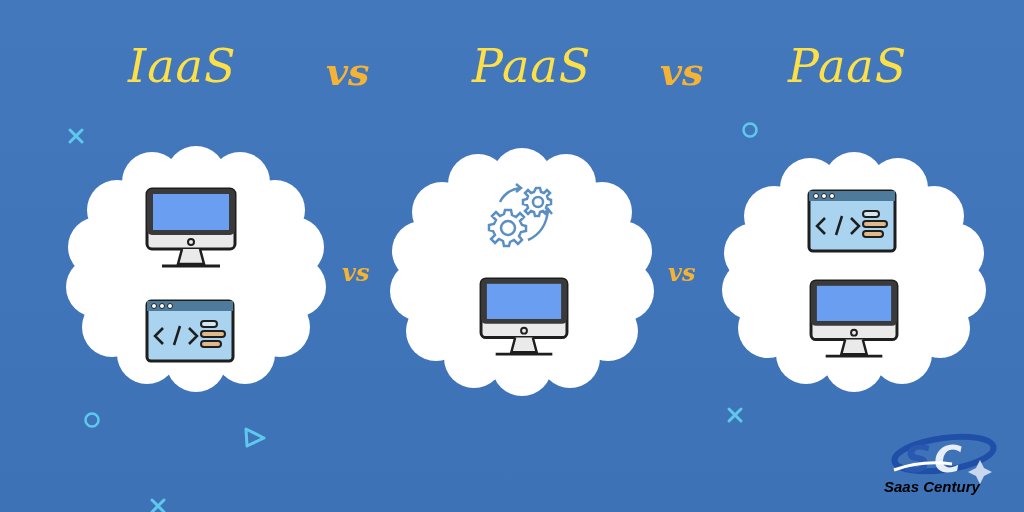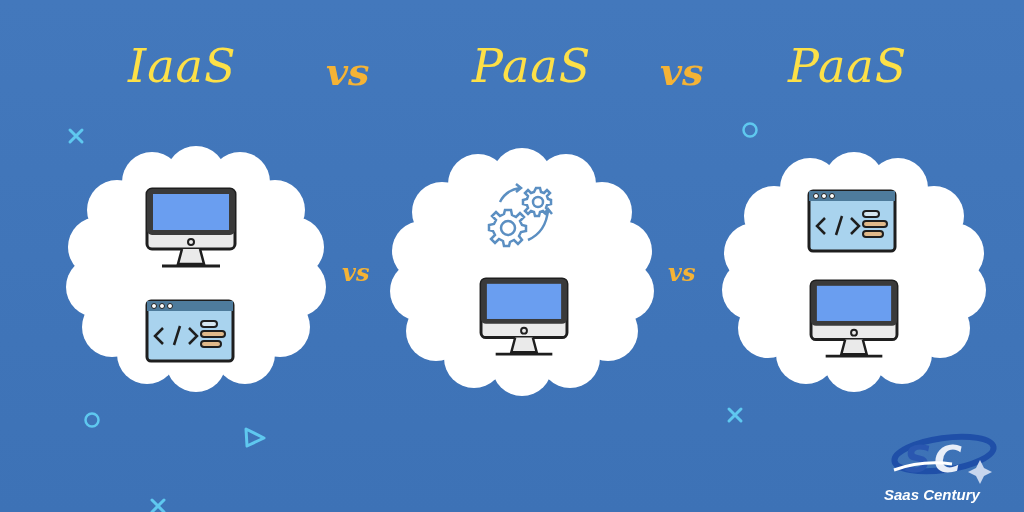--- a/index.html
+++ b/index.html
@@ -5,21 +5,21 @@
   html,body{margin:0;padding:0;}
   body{width:1024px;height:512px;overflow:hidden;background:#3f74b8;position:relative;font-family:"DejaVu Serif",serif;}
   .bg{position:absolute;inset:0;background:linear-gradient(180deg,#4378bc 0%,#3d72b6 100%);}
   .title{position:absolute;top:36px;font-family:"DejaVu Serif",serif;font-weight:normal;font-style:italic;font-size:46px;color:#fde047;letter-spacing:1px;line-height:60px;}
   .vs-top{position:absolute;top:44px;font-family:"DejaVu Serif",serif;font-weight:bold;font-style:italic;font-size:38px;color:#f5b335;line-height:56px;}
   .vs-mid{position:absolute;top:258px;font-family:"DejaVu Serif",serif;font-weight:bold;font-style:italic;font-size:24px;color:#f5b335;line-height:30px;}
   .cloud{position:absolute;}
   .deco{position:absolute;}
   .icon{position:absolute;}
   .logo{position:absolute;left:882px;top:430px;width:120px;height:70px;}
-  .logo-text{position:absolute;left:884px;top:478px;font-family:"Liberation Sans",sans-serif;font-style:italic;font-weight:bold;font-size:15px;color:#ffffff;white-space:nowrap;margin-top:8px;}
+  .logo-text{position:absolute;left:884px;top:478px;font-family:"Liberation Sans",sans-serif;font-style:italic;font-weight:bold;font-size:15px;color:#000000;white-space:nowrap;}
 </style>
 </head>
 <body>
 
 <div class="bg"></div>
 
 <div class="title" style="left:128px;">IaaS</div>
 <div class="vs-top" style="left:326px;">vs</div>
 <div class="title" style="left:472px;">PaaS</div>
 <div class="vs-top" style="left:660px;">vs</div>

